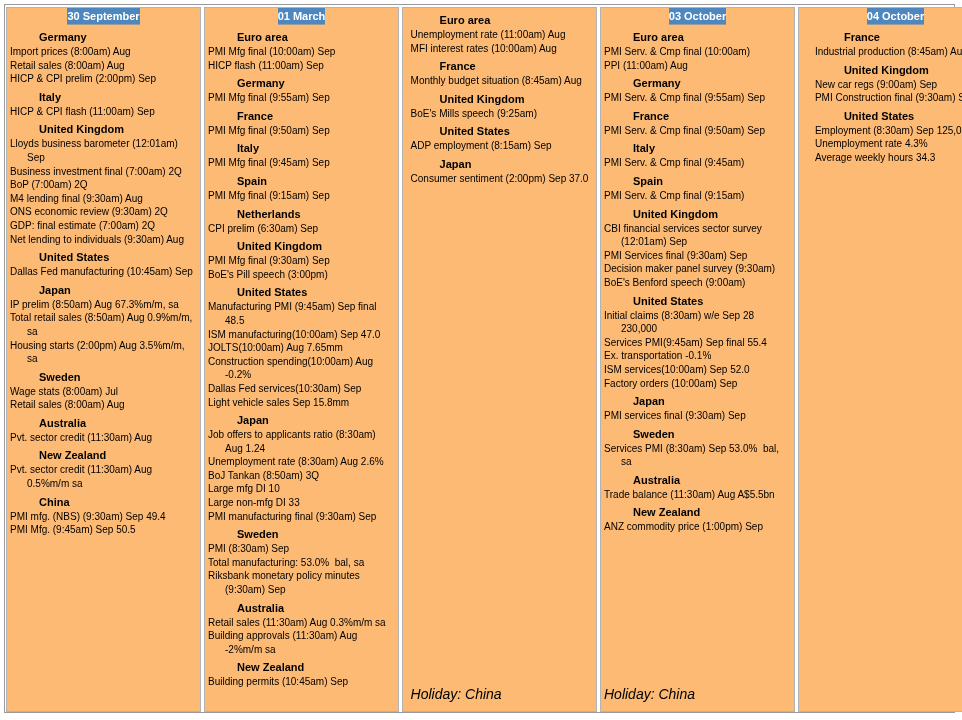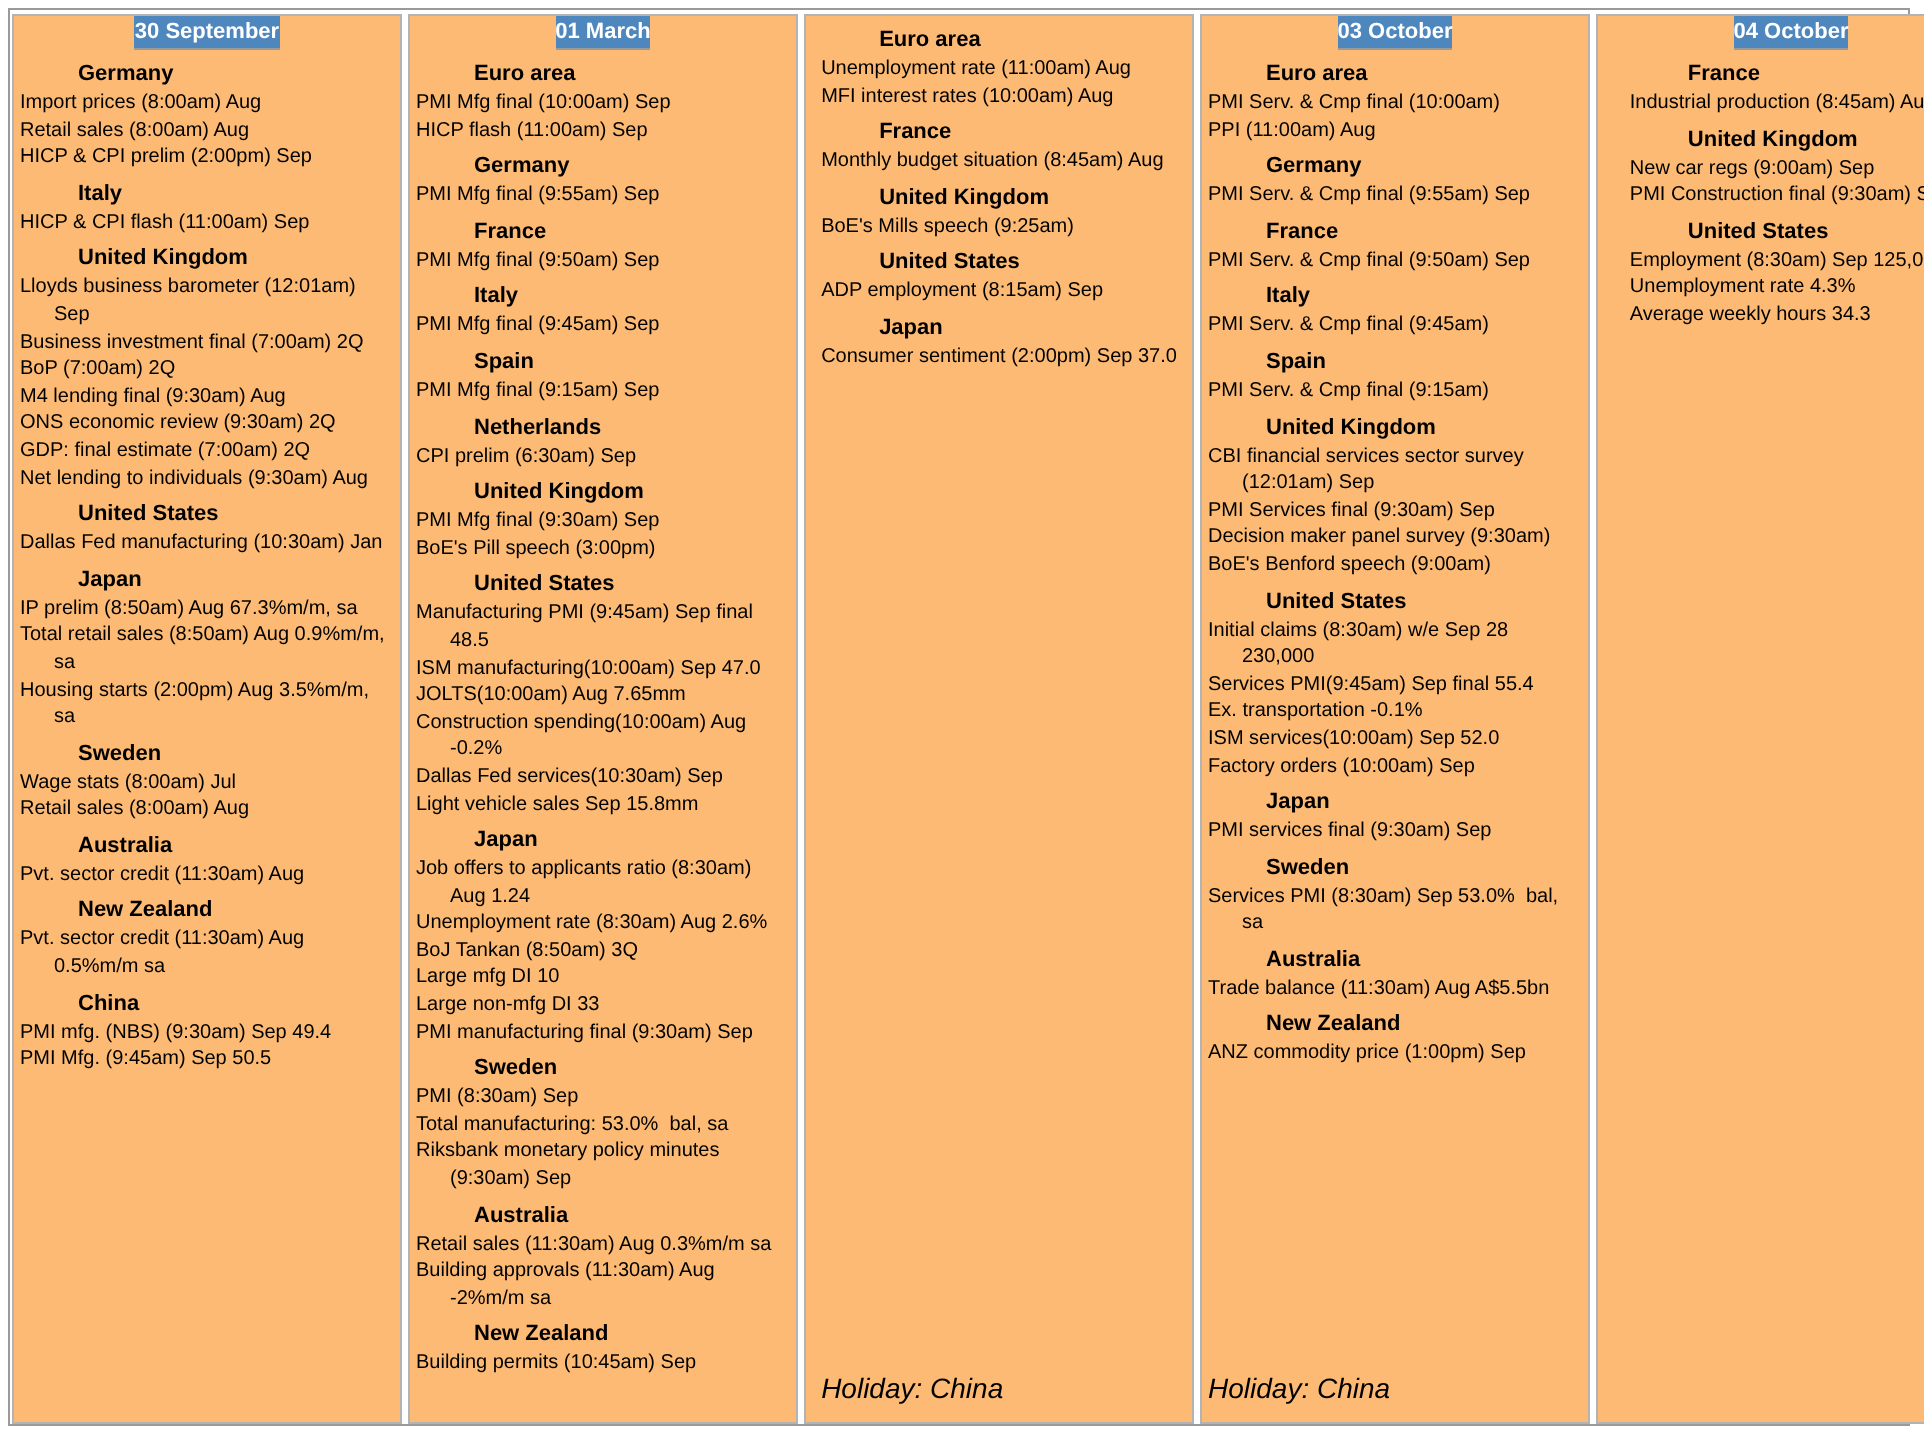--- a/index.html
+++ b/index.html
@@ -71,21 +71,21 @@
           <div class="event"><span>Lloyds business barometer (12:01am) Sep</span></div>
           <div class="event"><span>Business investment final (7:00am) 2Q</span></div>
           <div class="event"><span>BoP (7:00am) 2Q</span></div>
           <div class="event"><span>M4 lending final (9:30am) Aug</span></div>
           <div class="event"><span>ONS economic review (9:30am) 2Q</span></div>
           <div class="event"><span>GDP: final estimate (7:00am) 2Q</span></div>
           <div class="event"><span>Net lending to individuals (9:30am) Aug</span></div>
         </div>
         <div class="section">
           <div class="country">United States</div>
-          <div class="event"><span>Dallas Fed manufacturing (10:30am) Jan</span></div>
+          <div class="event"><span>Dallas Fed manufacturing (10:45am) Sep</span></div>
         </div>
         <div class="section">
           <div class="country">Japan</div>
           <div class="event"><span>IP prelim (8:50am) Aug </span><span class="u">67.3%m/m, sa</span></div>
           <div class="event"><span>Total retail sales (8:50am) Aug </span><span class="u">0.9%m/m, sa</span></div>
           <div class="event"><span>Housing starts (2:00pm) Aug </span><span class="u">3.5%m/m, sa</span></div>
         </div>
         <div class="section">
           <div class="country">Sweden</div>
           <div class="event"><span>Wage stats (8:00am) Jul</span></div>

